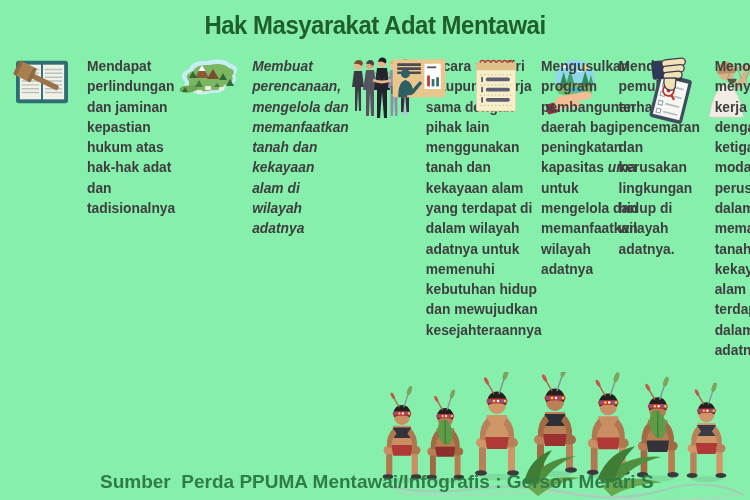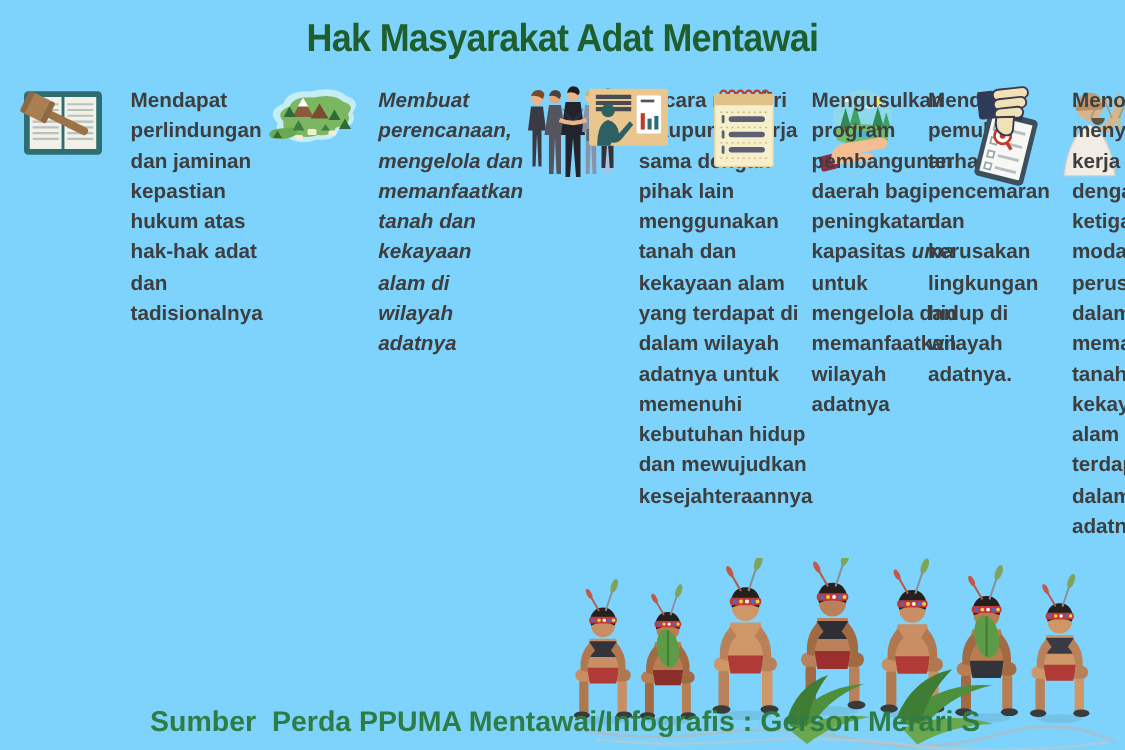--- a/index.html
+++ b/index.html
@@ -1,17 +1,17 @@
 <!DOCTYPE html>
 <html><head>
 <meta charset="utf-8">
 <style>
   html,body{margin:0;padding:0;background:#e9e9e9;}
   #canvas{
-    position:relative;width:750px;height:500px;background:#7dd3fc;
+    position:relative;width:750px;height:500px;background:#86efac;
     font-family:"Liberation Sans",sans-serif;overflow:hidden;
   }
   h1.title{
     margin:0;position:absolute;top:10px;left:0;width:100%;
     text-align:center;font-size:26px;font-weight:700;color:#1f5e2d;
     letter-spacing:-0.5px;transform:scaleX(0.92);
   }
   .content{position:absolute;top:56px;left:10px;right:6px;display:flex;z-index:2;}
   .col{display:flex;flex-direction:row;}
   .col-left{width:372px;}

